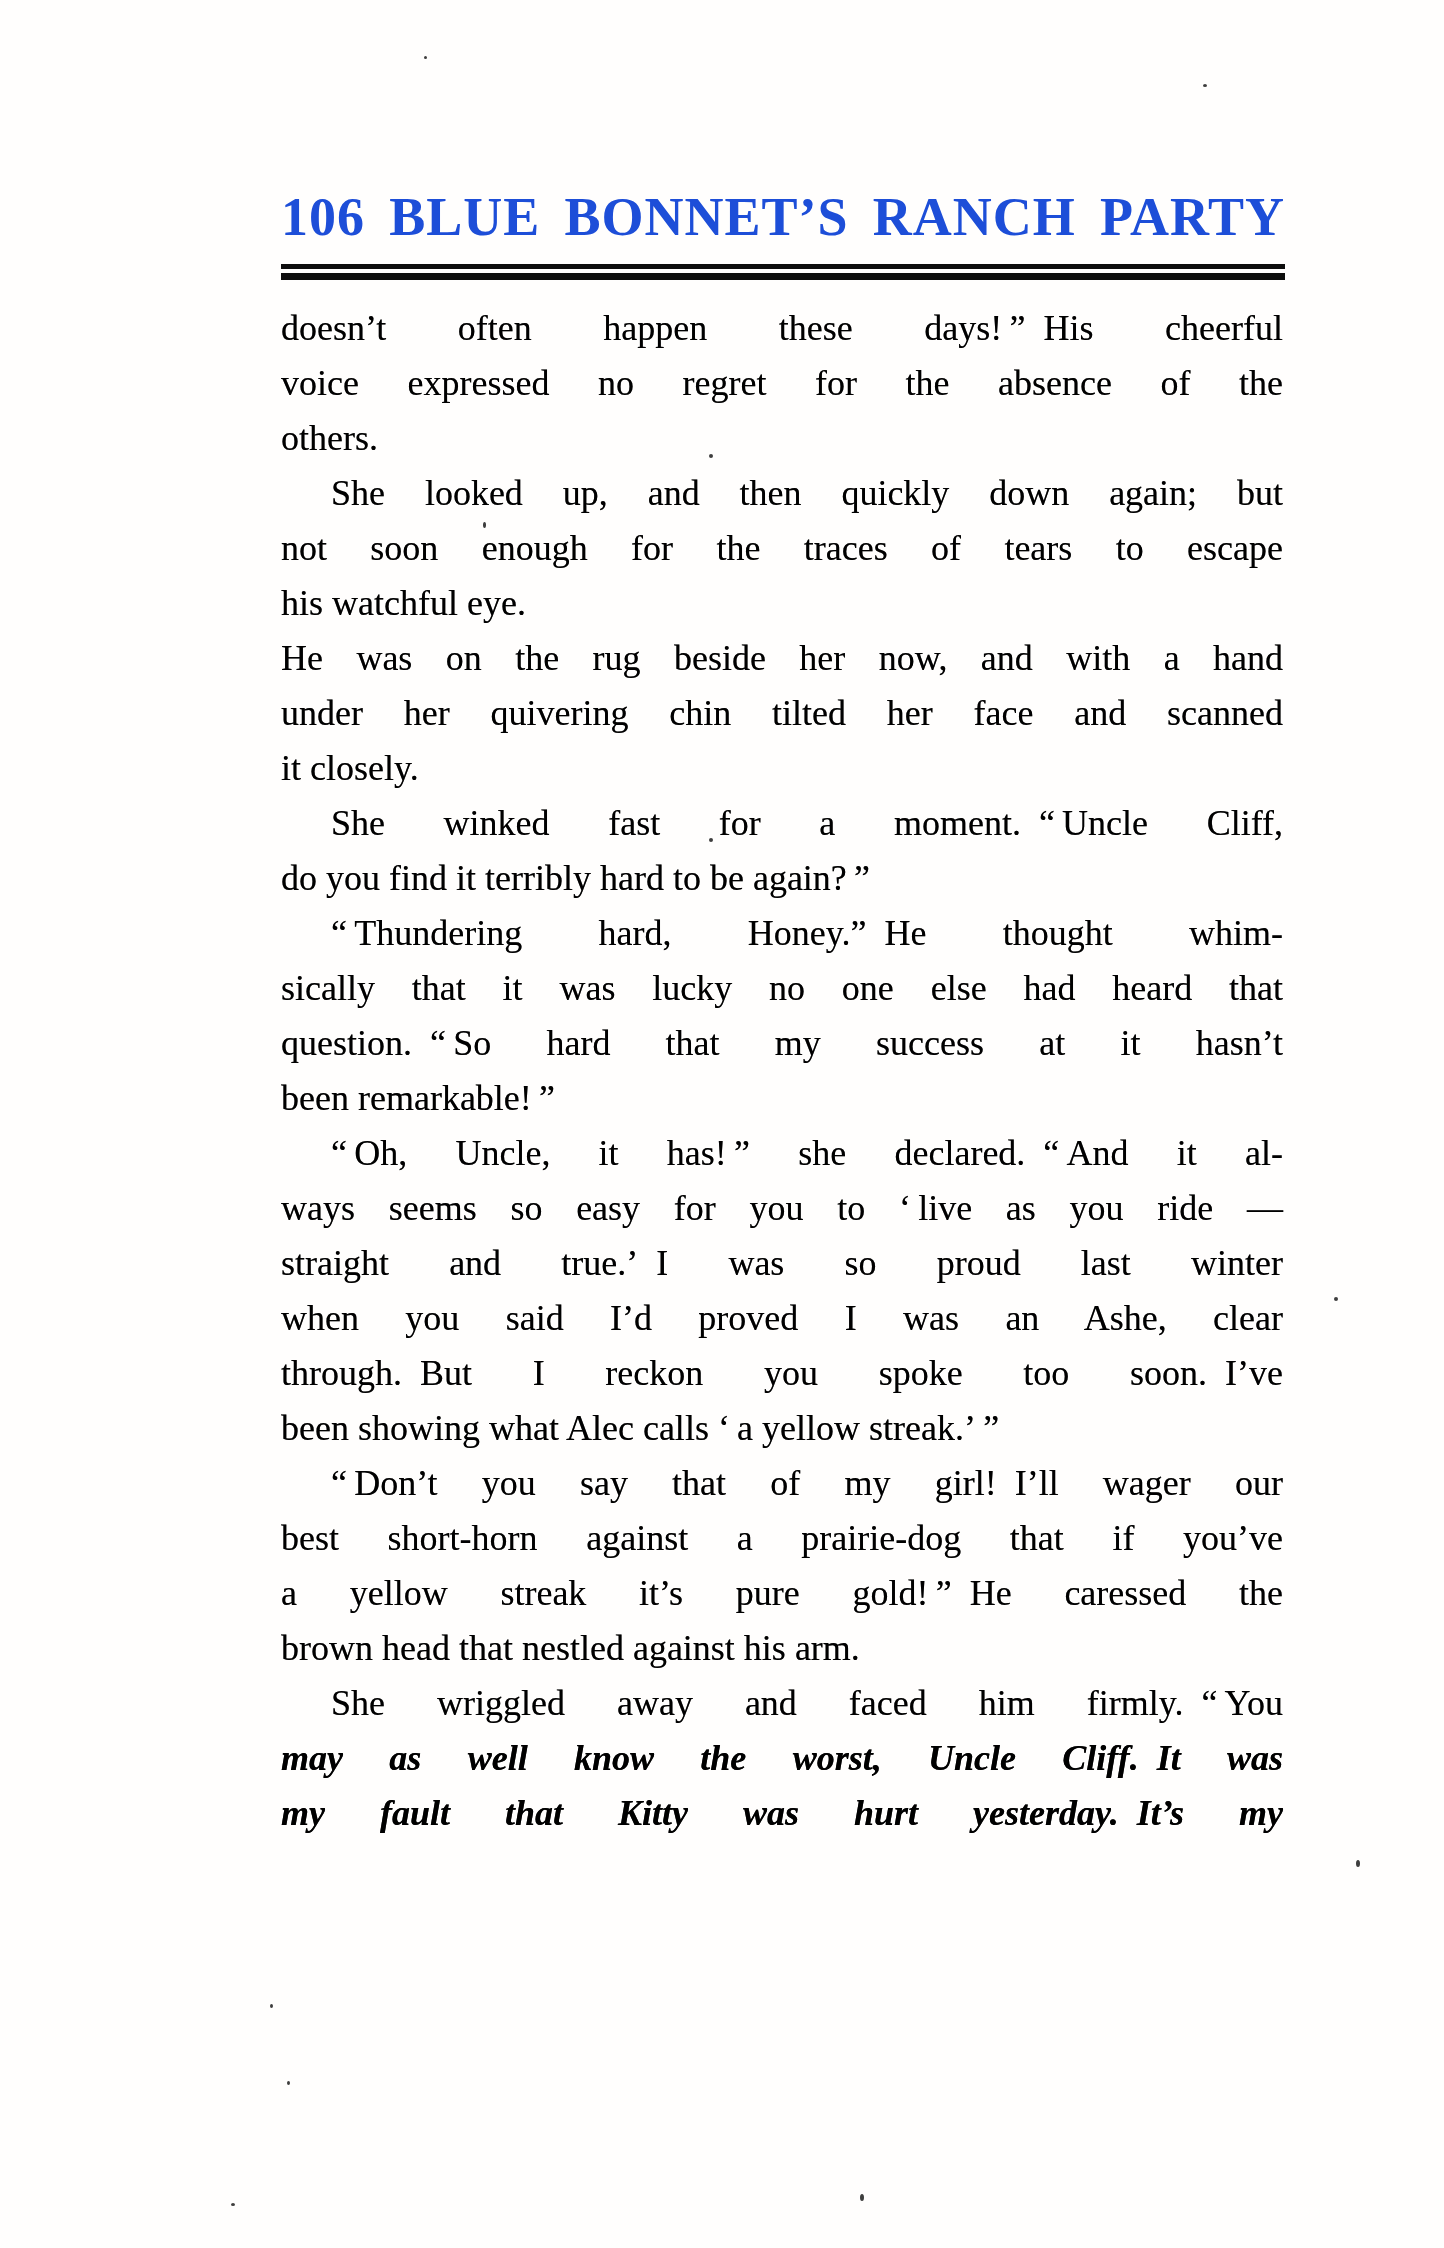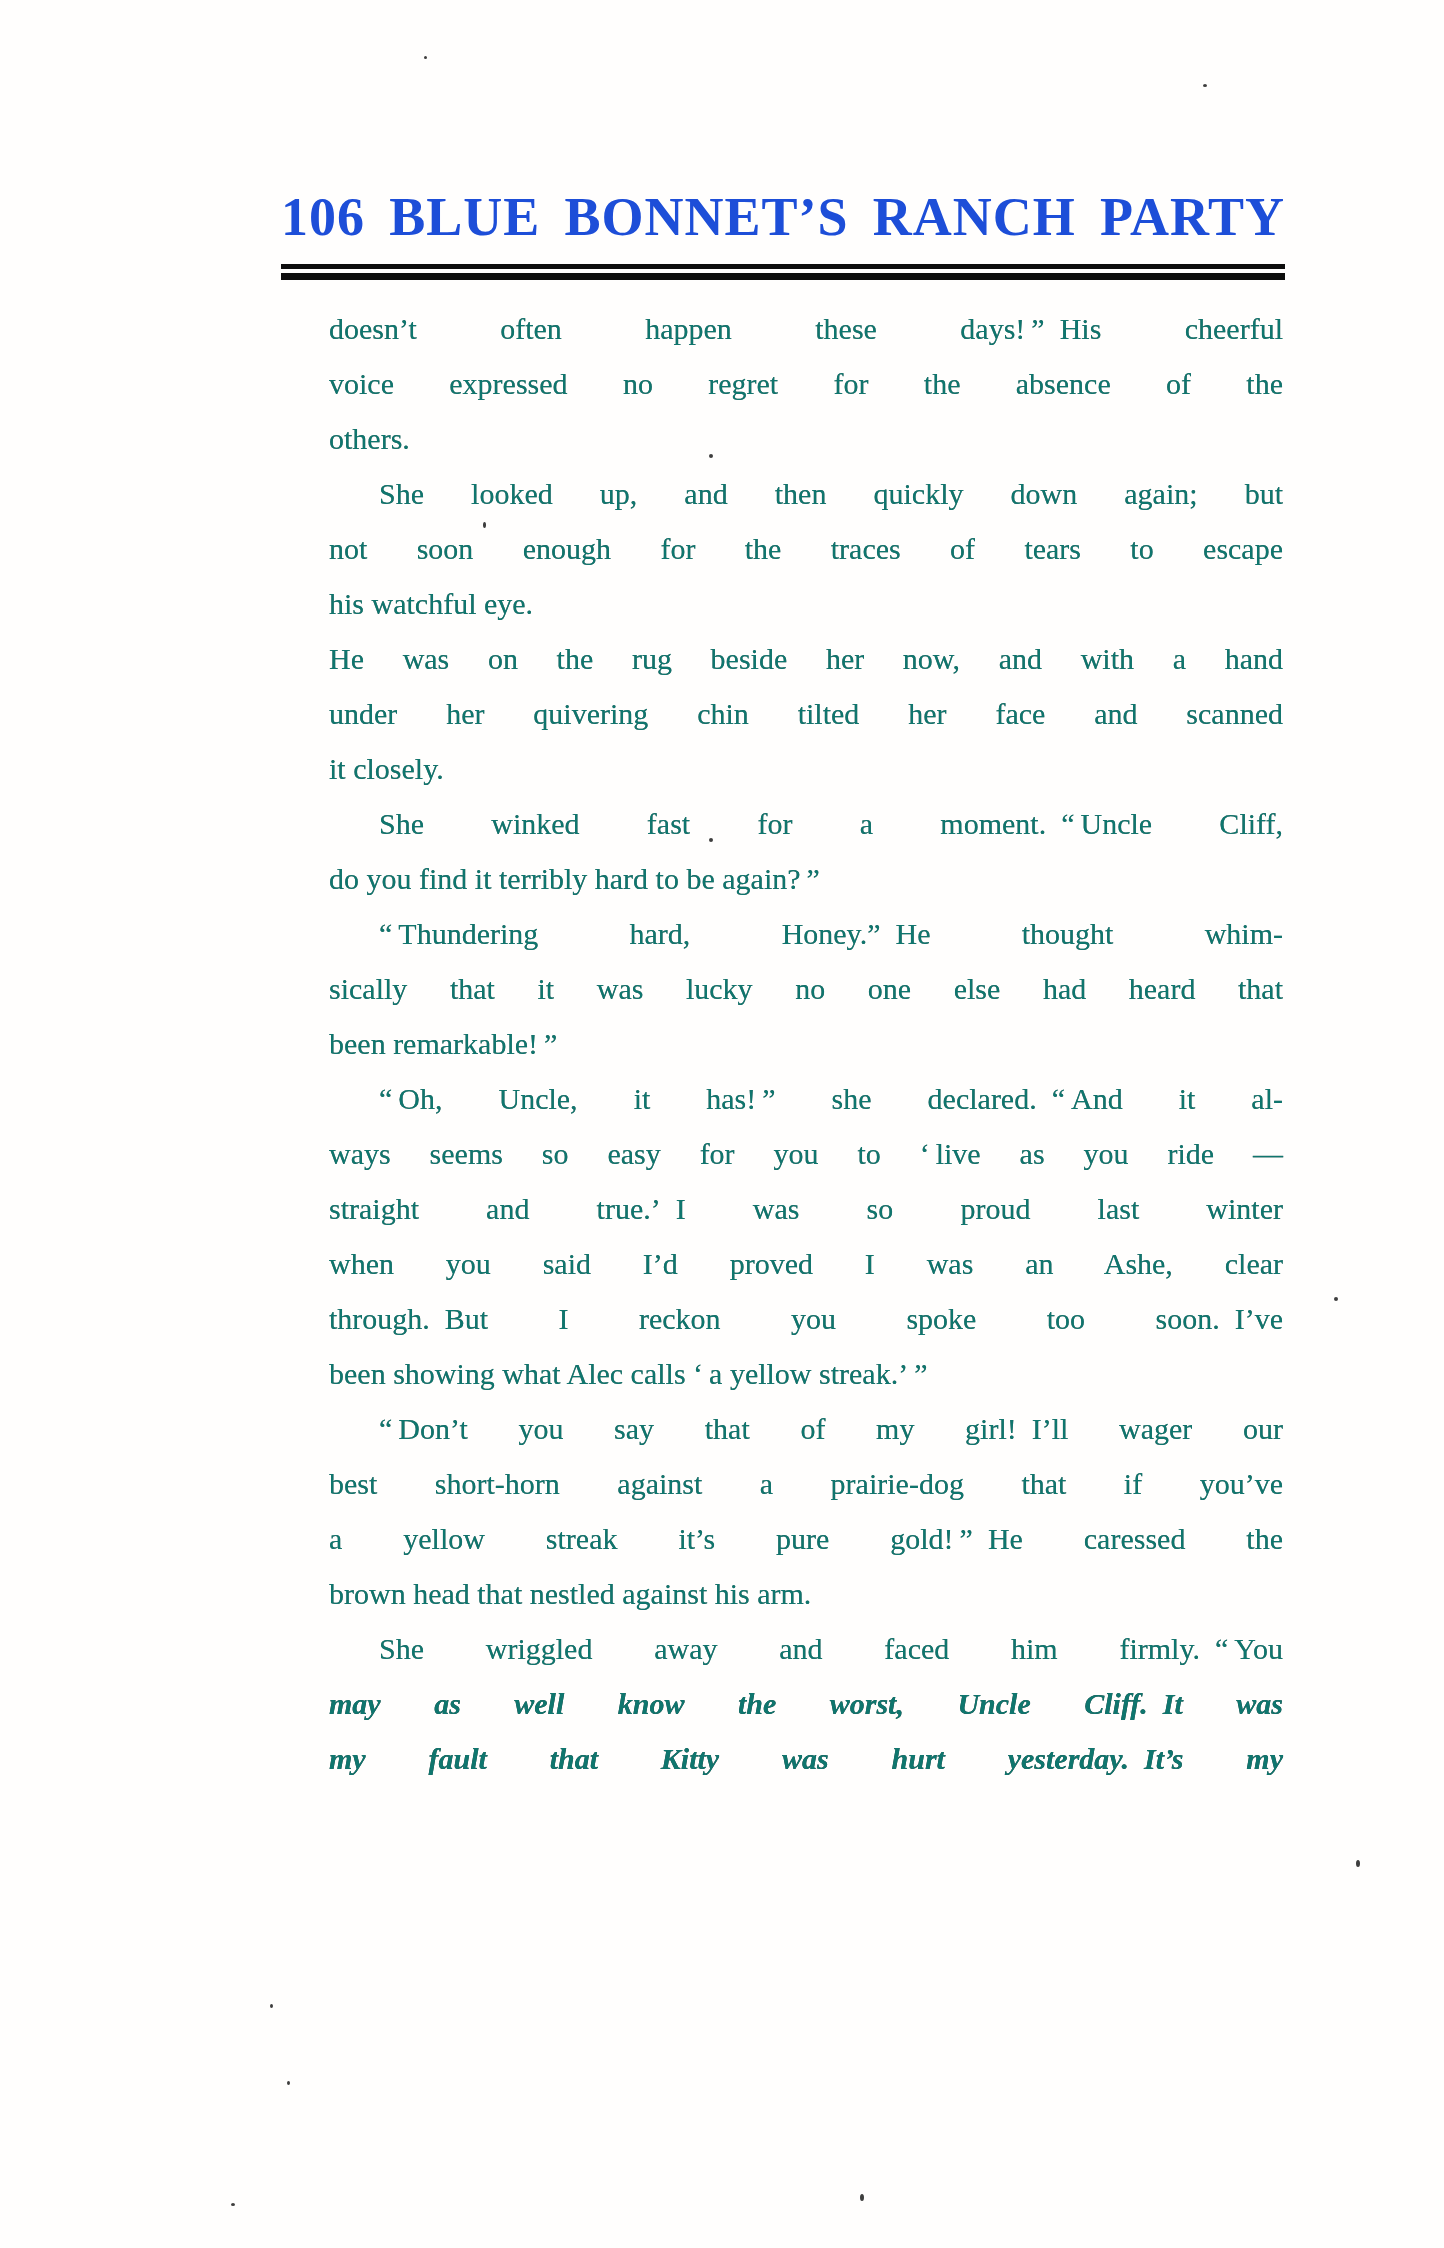--- a/index.html
+++ b/index.html
@@ -44,28 +44,27 @@
   
   .text-block {
     position: absolute;
     left: 281px;
     top: 301px;
     width: 1002px;
   }
   .line {
     height: 55px;
     line-height: 55px;
-    font-size: 30px;
+    font-size: 36px;
     text-align: justify;
     text-align-last: justify;
     white-space: normal;
     overflow: visible;
-    color: #0f766e;
+    color: #000000;
     text-shadow: 0 0 0.5px rgba(10,10,10,0.55);
-    margin-left: 48px;
   }
   .line.indent { text-indent: 50px; }
   .line.last {
     text-align: left;
     text-align-last: left;
   }
   .line.heavy {
     font-weight: bold;
     text-shadow: 0 0 0.4px rgba(0,0,0,0.8);
     font-style: italic;
@@ -99,20 +98,21 @@
       <div class="line indent">She looked up, and then quickly down again; but</div>
       <div class="line">not soon enough for the traces of tears to escape</div>
       <div class="line last">his watchful eye.</div>
       <div class="line">He was on the rug beside her now, and with a hand</div>
       <div class="line">under her quivering chin tilted her face and scanned</div>
       <div class="line last">it closely.</div>
       <div class="line indent">She winked fast for a moment. “ Uncle Cliff,</div>
       <div class="line last">do you find it terribly hard to be again? ”</div>
       <div class="line indent">“ Thundering hard, Honey.” He thought whim-</div>
       <div class="line">sically that it was lucky no one else had heard that</div>
+      <div class="line">question. “ So hard that my success at it hasn’t</div>
       <div class="line last">been remarkable! ”</div>
       <div class="line indent">“ Oh, Uncle, it has! ” she declared. “ And it al-</div>
       <div class="line">ways seems so easy for you to ‘ live as you ride —</div>
       <div class="line">straight and true.’ I was so proud last winter</div>
       <div class="line">when you said I’d proved I was an Ashe, clear</div>
       <div class="line">through. But I reckon you spoke too soon. I’ve</div>
       <div class="line last">been showing what Alec calls ‘ a yellow streak.’ ”</div>
       <div class="line indent">“ Don’t you say that of my girl! I’ll wager our</div>
       <div class="line">best short-horn against a prairie-dog that if you’ve</div>
       <div class="line">a yellow streak it’s pure gold! ” He caressed the</div>

